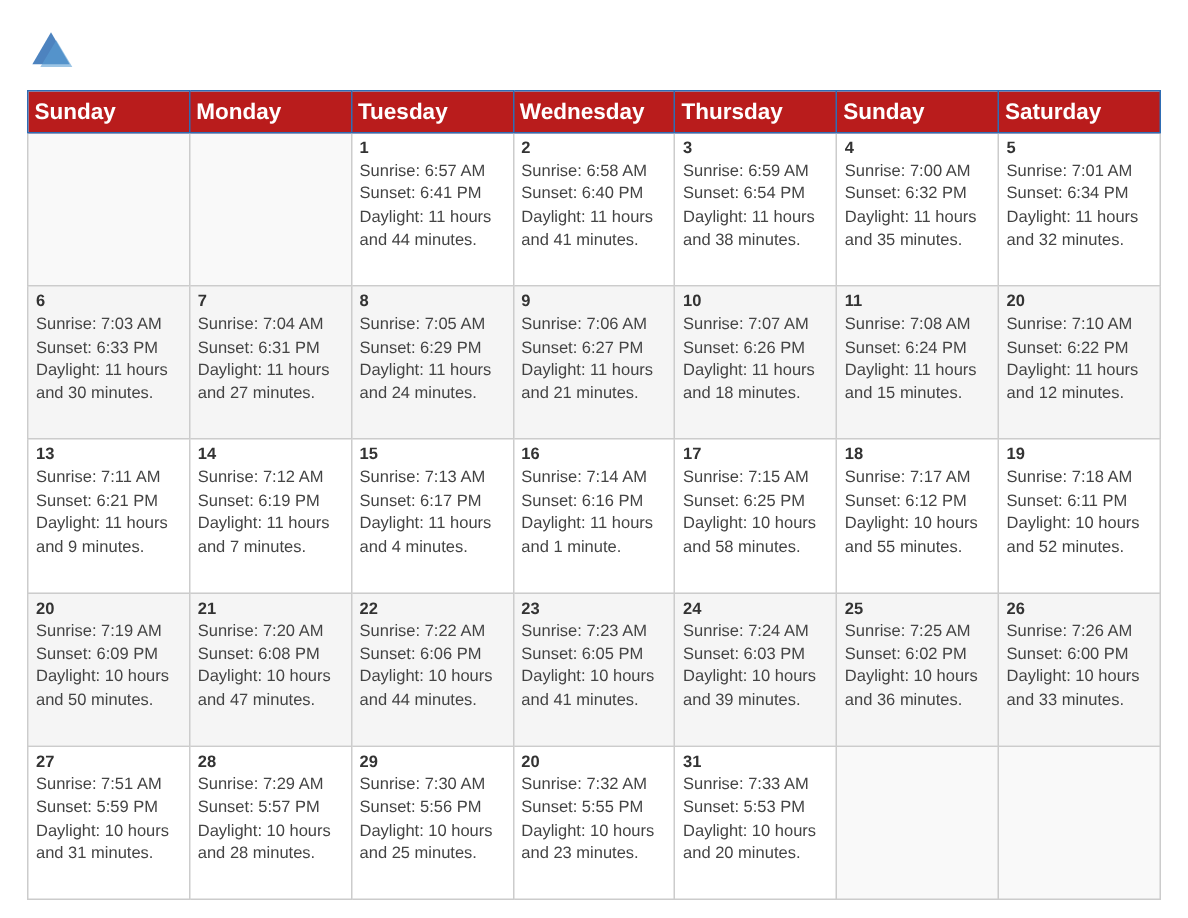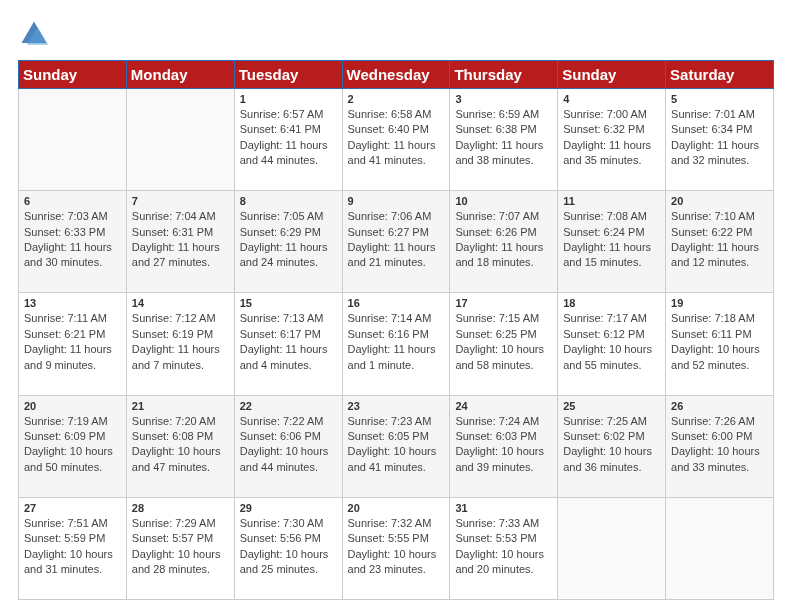--- a/index.html
+++ b/index.html
@@ -143,21 +143,21 @@
           </td>
           <td>
             <span class="day-num">2</span>
             <div class="day-info">Sunrise: 6:58 AM
 Sunset: 6:40 PM
 Daylight: 11 hours and 41 minutes.</div>
           </td>
           <td>
             <span class="day-num">3</span>
             <div class="day-info">Sunrise: 6:59 AM
-Sunset: 6:38 PM
+Sunset: 6:54 PM
 Daylight: 11 hours and 38 minutes.</div>
           </td>
           <td>
             <span class="day-num">4</span>
             <div class="day-info">Sunrise: 7:00 AM
 Sunset: 6:32 PM
 Daylight: 11 hours and 35 minutes.</div>
           </td>
           <td>
             <span class="day-num">5</span>

